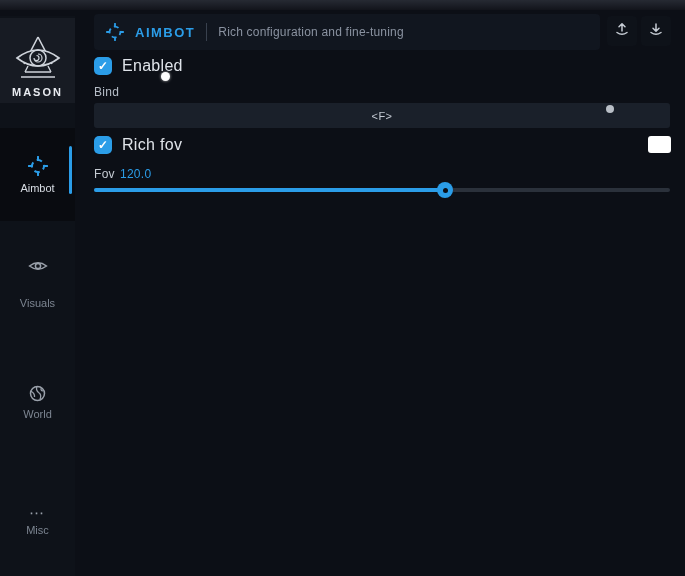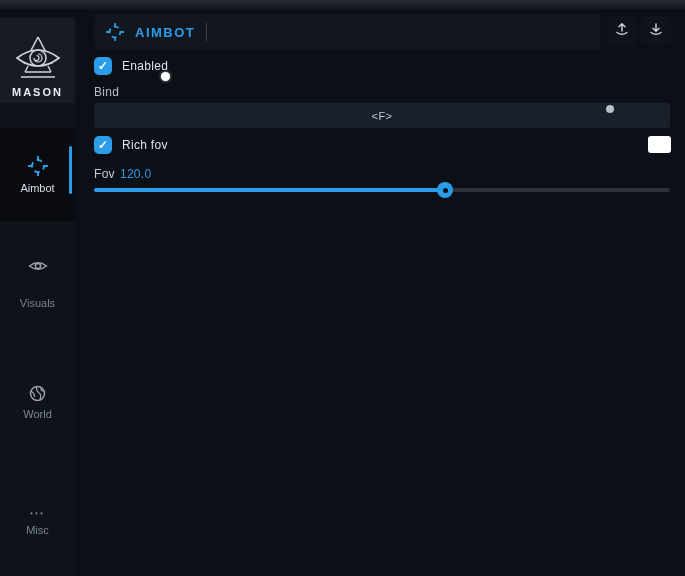--- a/index.html
+++ b/index.html
@@ -37,21 +37,21 @@
   .header-subtitle{font-size:12px;color:#8a92a0;letter-spacing:0.2px;}
   .icon-btn{position:absolute;top:16px;width:30px;height:30px;background:#0e1219;border-radius:4px;
     display:flex;align-items:center;justify-content:center;cursor:pointer;}
   .icon-btn.export{left:607px;}
   .icon-btn.import{left:641px;}
   
   .checkbox-row{position:absolute;left:94px;display:flex;align-items:center;gap:10px;}
   .checkbox{width:18px;height:18px;border-radius:5px;background:var(--accent);
     display:flex;align-items:center;justify-content:center;cursor:pointer;
     color:#fff;font-size:12px;font-weight:bold;}
-  .checkbox-label{font-size:12px;color:#dfe3e9;letter-spacing:0.3px;}
+  .checkbox-label{font-size:16px;color:#dfe3e9;letter-spacing:0.3px;}
   .field-label{position:absolute;left:94px;font-size:12px;color:#b6bdc7;letter-spacing:0.3px;text-align:right;}
   .bind-input{position:absolute;left:94px;top:103px;width:576px;height:25px;background:#1a202a;
     border-radius:3px;display:flex;align-items:center;justify-content:center;cursor:pointer;}
   .bind-value{font-size:11px;color:#c3c9d2;letter-spacing:0.5px;}
   .color-swatch{position:absolute;left:648px;top:136px;width:23px;height:17px;border-radius:3px;cursor:pointer;}
   .fov-label-row{position:absolute;left:94px;top:167px;font-size:12px;}
   .fov-label{color:#c6ccd4;letter-spacing:0.3px;}
   .fov-value{color:var(--accent);margin-left:5px;letter-spacing:0.3px;}
   .slider{position:absolute;left:94px;top:188px;width:576px;height:4px;background:#2b313b;border-radius:2px;cursor:pointer;}
   .slider-fill{position:absolute;left:0;top:0;height:4px;background:var(--accent);border-radius:2px;}
@@ -125,20 +125,21 @@
 
 <div class="header-pill">
   <span class="nav-icon">
     <svg width="18" height="18" viewBox="0 0 20 20" fill="none">
       <circle cx="10" cy="10" r="6" stroke="#2b9de8" stroke-width="2" stroke-dasharray="5.5 3.9" stroke-dashoffset="2"></circle>
       <path d="M10 0.8 V3.4 M10 16.6 V19.2 M0.8 10 H3.4 M16.6 10 H19.2" stroke="#2b9de8" stroke-width="2" stroke-linecap="round"></path>
     </svg>
   </span>
   <span class="header-title">AIMBOT</span>
   <span class="header-divider"></span>
+  <span class="header-subtitle">Rich configuration and fine-tuning</span>
 </div>
 
 <div class="icon-btn export">
   <span>
     <svg width="16" height="16" viewBox="0 0 16 16" fill="none">
       <path d="M8 10 V3 M5 5.8 L8 2.8 L11 5.8" stroke="#c6ccd4" stroke-width="1.5" stroke-linecap="round" stroke-linejoin="round"></path>
       <path d="M3 11.5 Q8 15 13 11.5" stroke="#c6ccd4" stroke-width="1.5" stroke-linecap="round" fill="none"></path>
     </svg>
   </span>
 </div>

